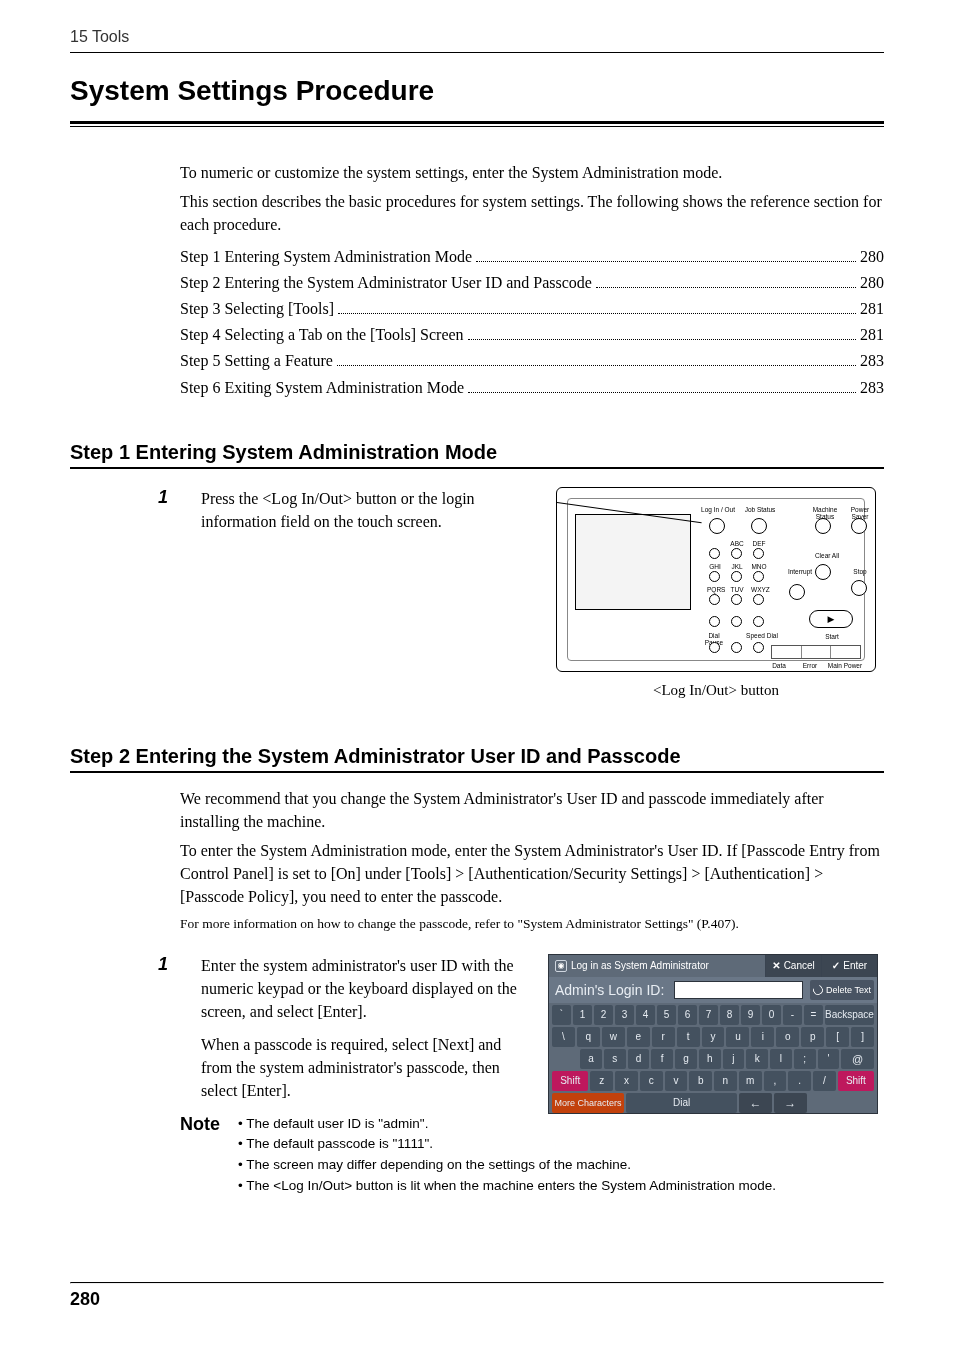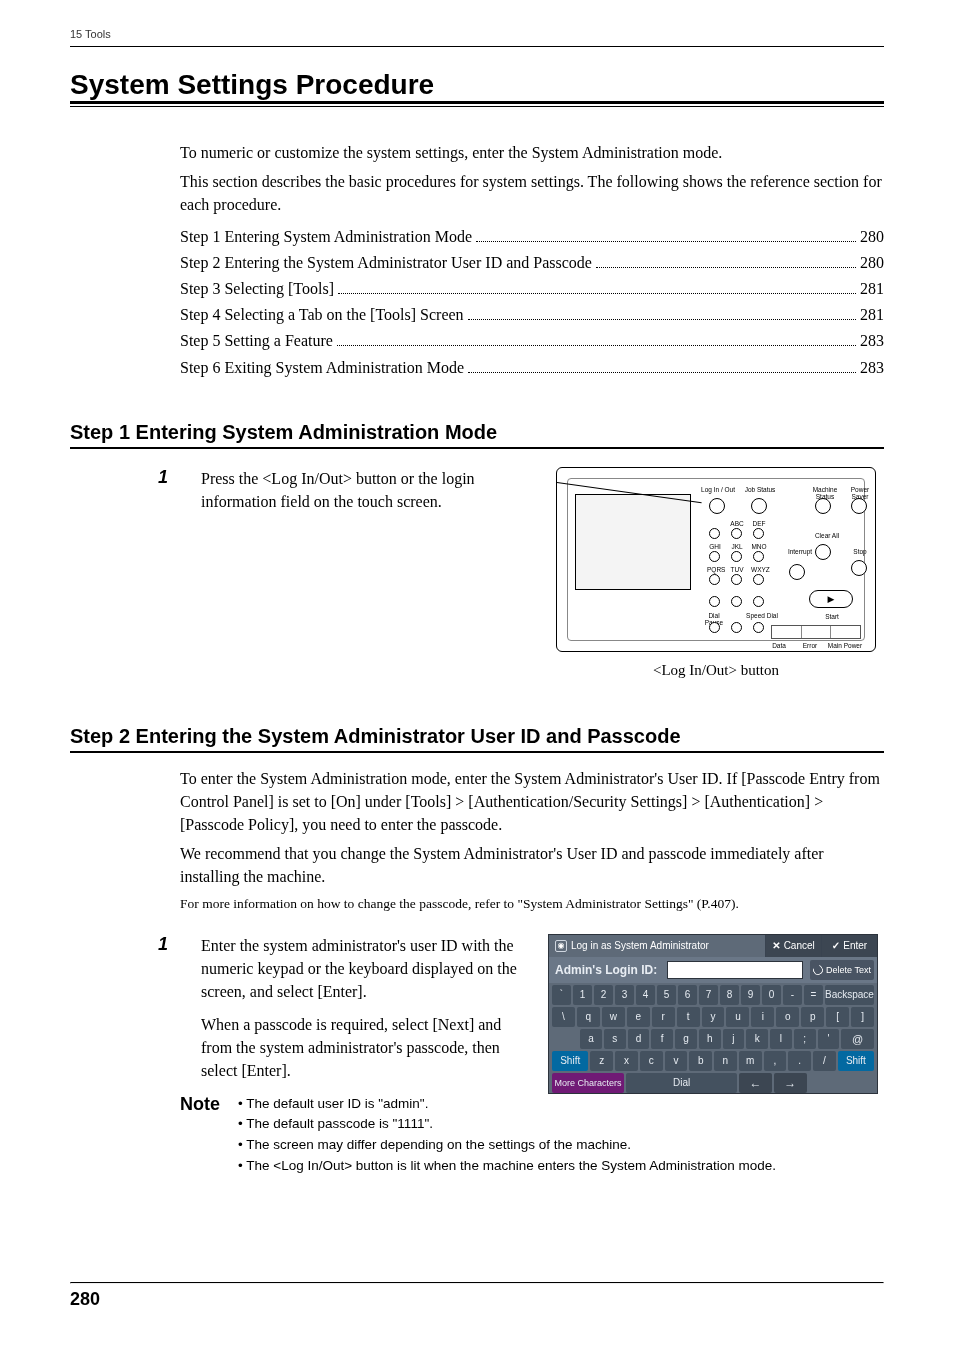--- a/index.html
+++ b/index.html
@@ -1,20 +1,20 @@
 <!DOCTYPE html>
 <html><head>
 <meta charset="utf-8">
 <style>
   * { box-sizing: border-box; margin: 0; padding: 0; }
   html, body { width: 954px; height: 1350px; background: #fff; font-family: "Times New Roman", Times, serif; color: #000; }
   .page { position: relative; width: 954px; height: 1350px; padding: 28px 70px 40px 70px; }
-  .running-head { font-family: Arial, Helvetica, sans-serif; font-size: 11px; color: #333; margin-bottom: 6px; }
+  .running-head { font-family: Arial, Helvetica, sans-serif; font-size: 16px; color: #333; margin-bottom: 6px; }
   .hr-thin { border: none; border-top: 1px solid #000; margin: 0; }
-  .h1 { font-family: Arial, Helvetica, sans-serif; font-weight: bold; font-size: 28px; margin-top: 22px; margin-bottom: 0; }
+  .h1 { font-family: Arial, Helvetica, sans-serif; font-weight: bold; font-size: 28px; margin-top: 22px; margin-bottom: 14px; }
   .h1-underline { border: none; border-top: 3px solid #000; margin: 0 0 0 0; }
   .h1-underline2 { border: none; border-top: 1px solid #000; margin-top: 2px; }
   .body-block { margin-left: 110px; margin-right: 0; font-size: 16px; line-height: 1.45; }
   .intro { margin-top: 34px; }
   .intro p { margin-bottom: 6px; }
   .toc { margin-top: 8px; width: 100%; }
   .toc-row { display: flex; align-items: baseline; width: 100%; margin: 3px 0; font-size: 16px; }
   .toc-label { white-space: nowrap; }
   .toc-leader { flex: 1 1 auto; border-bottom: 1.5px dotted #000; margin: 0 4px 4px 4px; height: 0.7em; }
   .toc-page { white-space: nowrap; }
@@ -47,31 +47,31 @@
 
   .kbd-shot { width: 336px; min-width:336px; }
   .kbd-frame { width: 330px; height: 160px; background: #5e6a78; color:#fff; font-family: Arial, sans-serif; font-size:10px; border:1px solid #2c333c; }
   .kbd-top { display:flex; height:22px; align-items:stretch; }
   .kbd-title { flex:1; display:flex; align-items:center; padding-left:6px; font-size:10px; background:#5e6a78;}
   .kbd-persona { width:12px; height:12px; border:1px solid #cfd6df; border-radius:2px; margin-right:4px; display:flex; align-items:center; justify-content:center; font-size:8px;}
   .kbd-top-btn { width:56px; display:flex; align-items:center; justify-content:center; border-left:1px solid #394350; }
   .kbd-cancel { background:#3c4652; }
   .kbd-enter  { background:#3c4652; }
   .kbd-idrow { display:flex; height:26px; background:#6a7787; }
-  .kbd-idlabel { display:flex; align-items:center; padding:0 6px; font-size:12px; color:#e8edf3;font-weight:bold;}
+  .kbd-idlabel { display:flex; align-items:center; padding:0 6px; font-size:14px; color:#e8edf3;}
   .kbd-idfield { flex:1; margin:4px 4px; background:#fff; border:1px solid #2c333c; }
   .kbd-del { width:64px; margin:3px; background:#495463; display:flex; align-items:center; justify-content:center; font-size:9px; border-radius:2px; gap:3px;}
   .kbd-undo-icon { width:10px; height:10px; border:1.2px solid #fff; border-radius:50%; border-top-color:transparent; transform:rotate(-30deg);}
   .kbd-keys { padding:2px 2px; }
   .kbd-row { display:flex; height:20px; margin-bottom:2px; }
   .key { flex:1; margin:0 1px; background:#44515f; border-radius:2px; display:flex; align-items:center; justify-content:center; font-size:10px; color:#e6ebf1; }
   .key-wide { flex:2.2; }
-  .key-shift { flex:1.6; background:#0369a1; }
+  .key-shift { flex:1.6; background:#be185d; }
   .key-space { flex:3.4; }
-  .key-more  { flex:2.2; background:#701a75; font-size:9px;}
+  .key-more  { flex:2.2; background:#c2410c; font-size:9px;}
   .key-arrow { flex:1; background:#3c4652; font-size:12px;}
   .key-at { font-size:11px; }
 
   .page-num { position:absolute; left:70px; bottom:40px; font-family: Arial, Helvetica, sans-serif; font-weight:bold; font-size:18px; }
   .page-num-rule { position:absolute; left:70px; right:70px; bottom:66px; border-top:1px solid #000; }
 </style>
 </head>
 <body>
 
 <div class="page">
@@ -189,22 +189,22 @@
         <div class="lead-line" style="left:0px; top:14px; width:146px; transform-origin:left; transform:rotate(8deg);"></div>
       </div>
       <div class="fig-caption">&lt;Log In/Out&gt; button</div>
     </div>
   </div>
 
   <h2 class="h2" style="margin-top:46px;">Step 2 Entering the System Administrator User ID and Passcode</h2>
   <hr class="h2-underline">
 
   <div class="step2-para">
+    <p>We recommend that you change the System Administrator's User ID and passcode immediately after installing the machine.</p>
     <p>To enter the System Administration mode, enter the System Administrator's User ID. If [Passcode Entry from Control Panel] is set to [On] under [Tools] &gt; [Authentication/Security Settings] &gt; [Authentication] &gt; [Passcode Policy], you need to enter the passcode.</p>
-    <p>We recommend that you change the System Administrator's User ID and passcode immediately after installing the machine.</p>
     <p class="small-ref">For more information on how to change the passcode, refer to "System Administrator Settings" (P.407).</p>
   </div>
 
   <div class="step2-row">
     <div class="step-num">1</div>
     <div class="step-text">
       <p>Enter the system administrator's user ID with the numeric keypad or the keyboard displayed on the screen, and select [Enter].</p>
       <p>When a passcode is required, select [Next] and from the system administrator's passcode, then select [Enter].</p>
     </div>
     <div class="kbd-shot">

